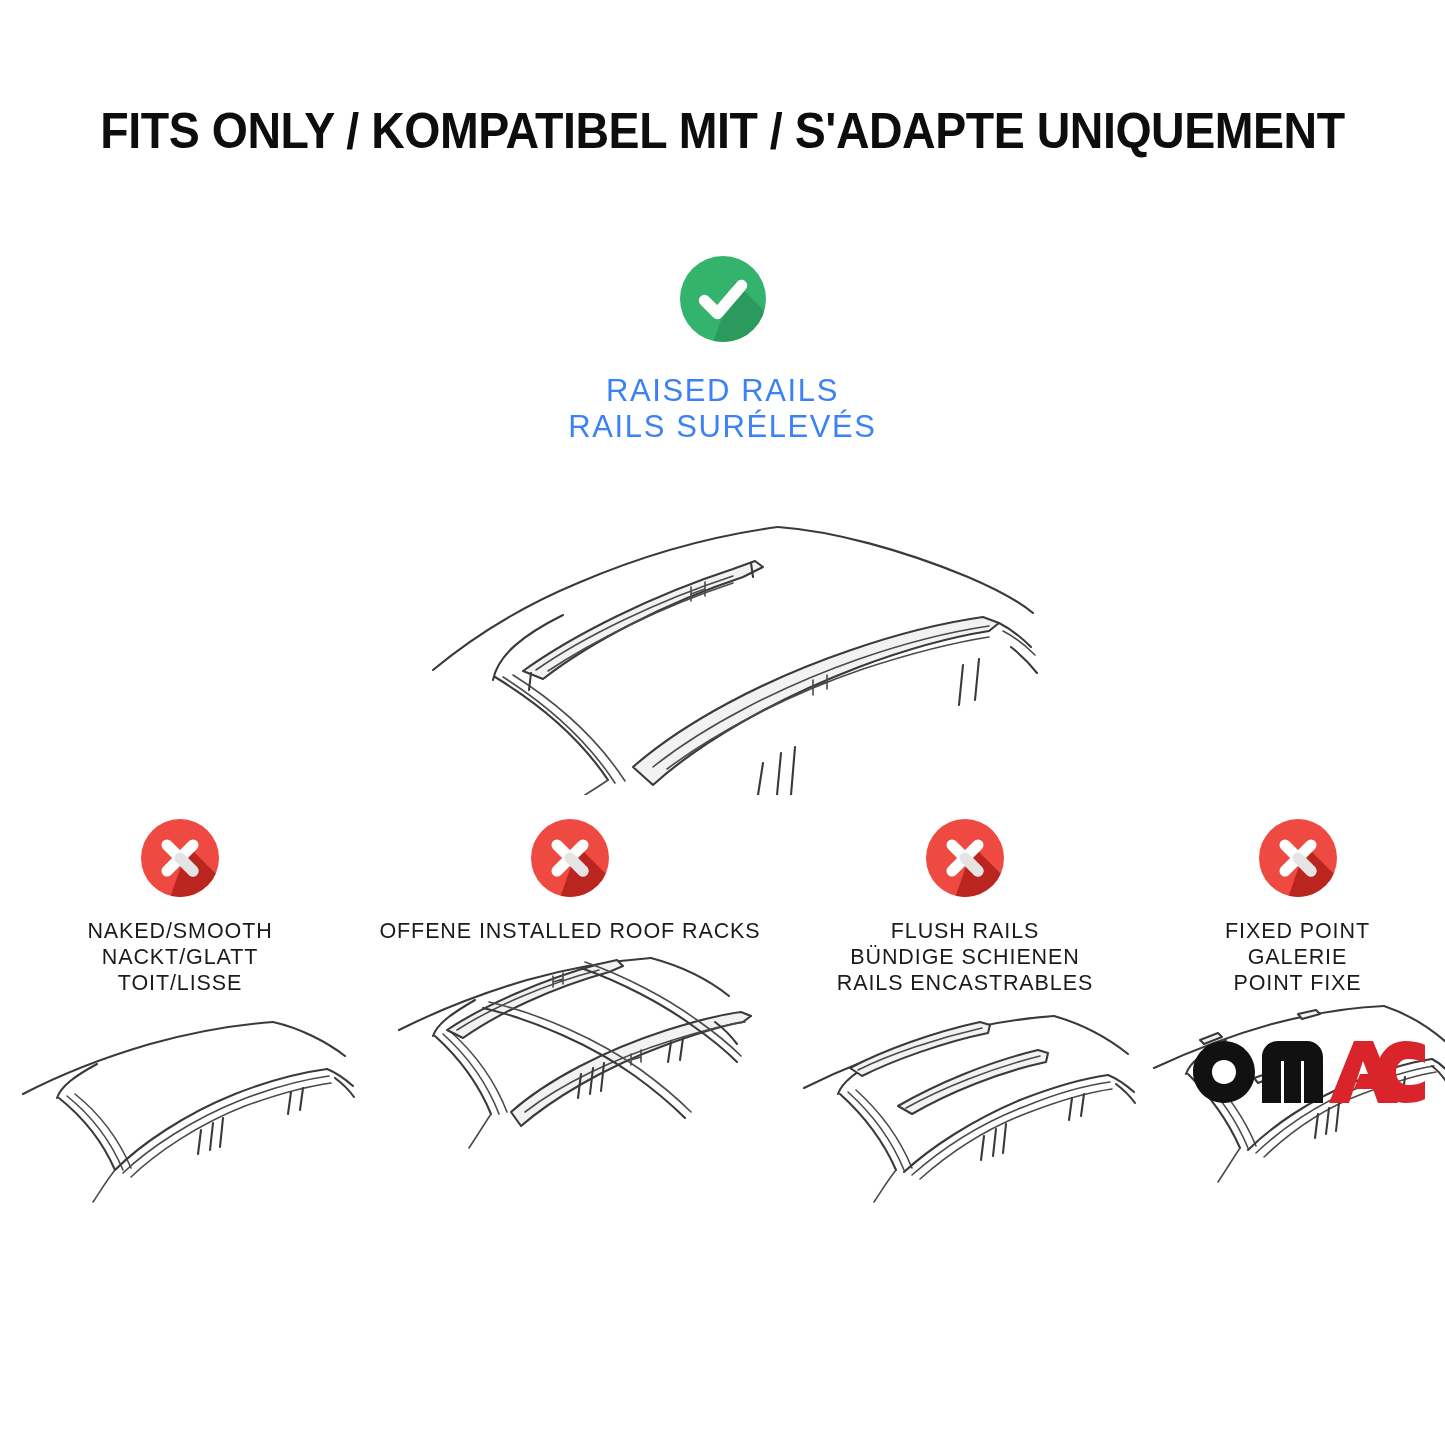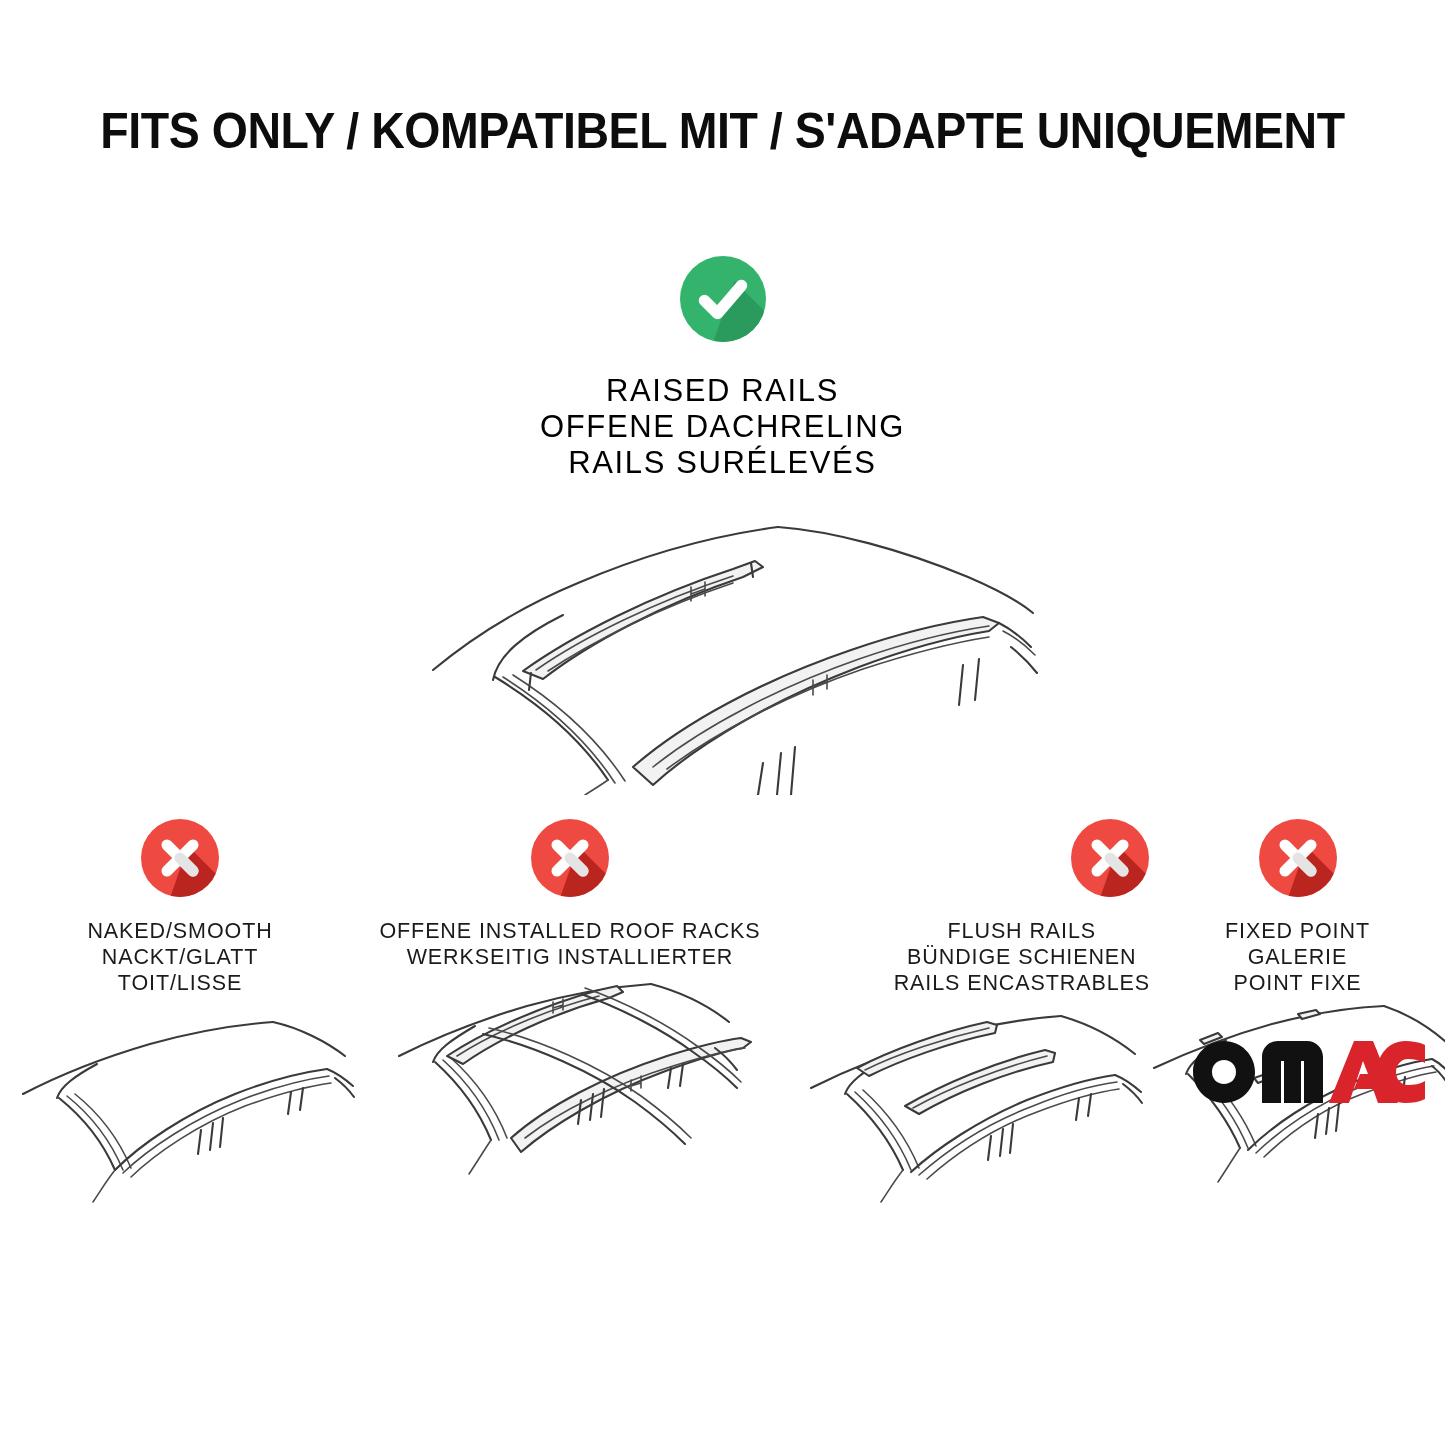--- a/index.html
+++ b/index.html
@@ -32,21 +32,21 @@
     left:0;right:0;top:255px;
     display:flex;flex-direction:column;align-items:center;
   }
   .icon-wrap{position:relative;width:88px;height:88px;}
   .hero-label{
     margin-top:30px;
     text-align:center;
     font-size:31px;
     line-height:36px;
     letter-spacing:1.6px;
-    color:#000000;
+    color:#3b82f6;
     font-weight:400;
   }
   .hero-art{
     position:absolute;
     left:50%;top:495px;
     transform:translateX(-50%);
     width:640px;height:300px;
   }
 
   
@@ -55,21 +55,21 @@
     left:0;top:818px;
     width:1445px;
     display:flex;
   }
   .col{
     display:flex;flex-direction:column;align-items:center;
     position:relative;
   }
   .col-1{width:360px;}
   .col-2{width:420px;}
-  .col-3{width:370px;align-items:flex-end;}
+  .col-3{width:370px;}
   .col-4{width:295px;align-items:center;}
 
   .x-wrap{width:80px;height:80px;position:relative;}
   .col-label{
     margin-top:20px;
     text-align:center;
     font-size:21.5px;
     line-height:26px;
     letter-spacing:0.9px;
     color:#1b1b1b;
@@ -108,21 +108,20 @@
         <circle cx="44" cy="44" r="43" fill="#34b36d"></circle>
         <g clip-path="url(#gclip)">
           <path d="M55.5 26 L88 58.5 L88 88 L34 88 Z" fill="#2b9a5d" opacity="0.95"></path>
         </g>
         <path d="M25.5 45.5 L38.5 58.5 L62.5 30.5" fill="none" stroke="#ffffff" stroke-width="11.5" stroke-linecap="round" stroke-linejoin="round"></path>
       </svg>
     </div>
 
     <div class="hero-label">
       <div>RAISED RAILS</div>
-      <div>OFFENE DACHRELING</div>
       <div>RAILS SURÉLEVÉS</div>
     </div>
   </div>
 
   <div class="hero-art">
     <svg width="640" height="300" viewBox="0 0 640 300">
 
       <path class="ln" d="M30 175 C60 150 110 115 175 88 C245 58 315 40 375 32"></path>
       <path class="ln" d="M375 32 C430 36 500 55 565 82 C600 97 618 108 630 118"></path>
       <path class="ln" d="M90 185 C95 160 120 140 160 120"></path>
@@ -213,21 +212,20 @@
           <circle cx="40" cy="40" r="39" fill="#ef4a42"></circle>
           <g clip-path="url(#xc2)">
             <path d="M48 28 L80 60 L80 80 L30 80 Z" fill="#b5221d" opacity="0.92"></path>
           </g>
           <path d="M27 27 L53 53 M53 27 L27 53" fill="none" stroke="#ffffff" stroke-width="11" stroke-linecap="round"></path>
           <path d="M40 40 L53 53" fill="none" stroke="#e4e4e4" stroke-width="11" stroke-linecap="round"></path>
         </svg>
       </div>
       <div class="col-label">
         <div>OFFENE INSTALLED ROOF RACKS</div>
-        <div>WERKSEITIG INSTALLIERTER</div>
       </div>
       <div class="col-art">
         <svg width="370" height="215" viewBox="0 0 370 215">
 
           <path class="ln" d="M14 80 C42 66 88 46 142 30 C192 16 238 10 266 8"></path>
           <path class="ln" d="M266 8 C296 16 324 30 344 46"></path>
           <path class="ln" d="M48 86 C52 74 66 64 90 50"></path>
           <path class="ln" d="M50 86 C70 104 92 130 106 164"></path>
           <path class="ln2" d="M58 84 C78 102 100 128 114 164"></path>
           <path class="ln2" d="M66 82 C86 100 108 126 122 162"></path>

